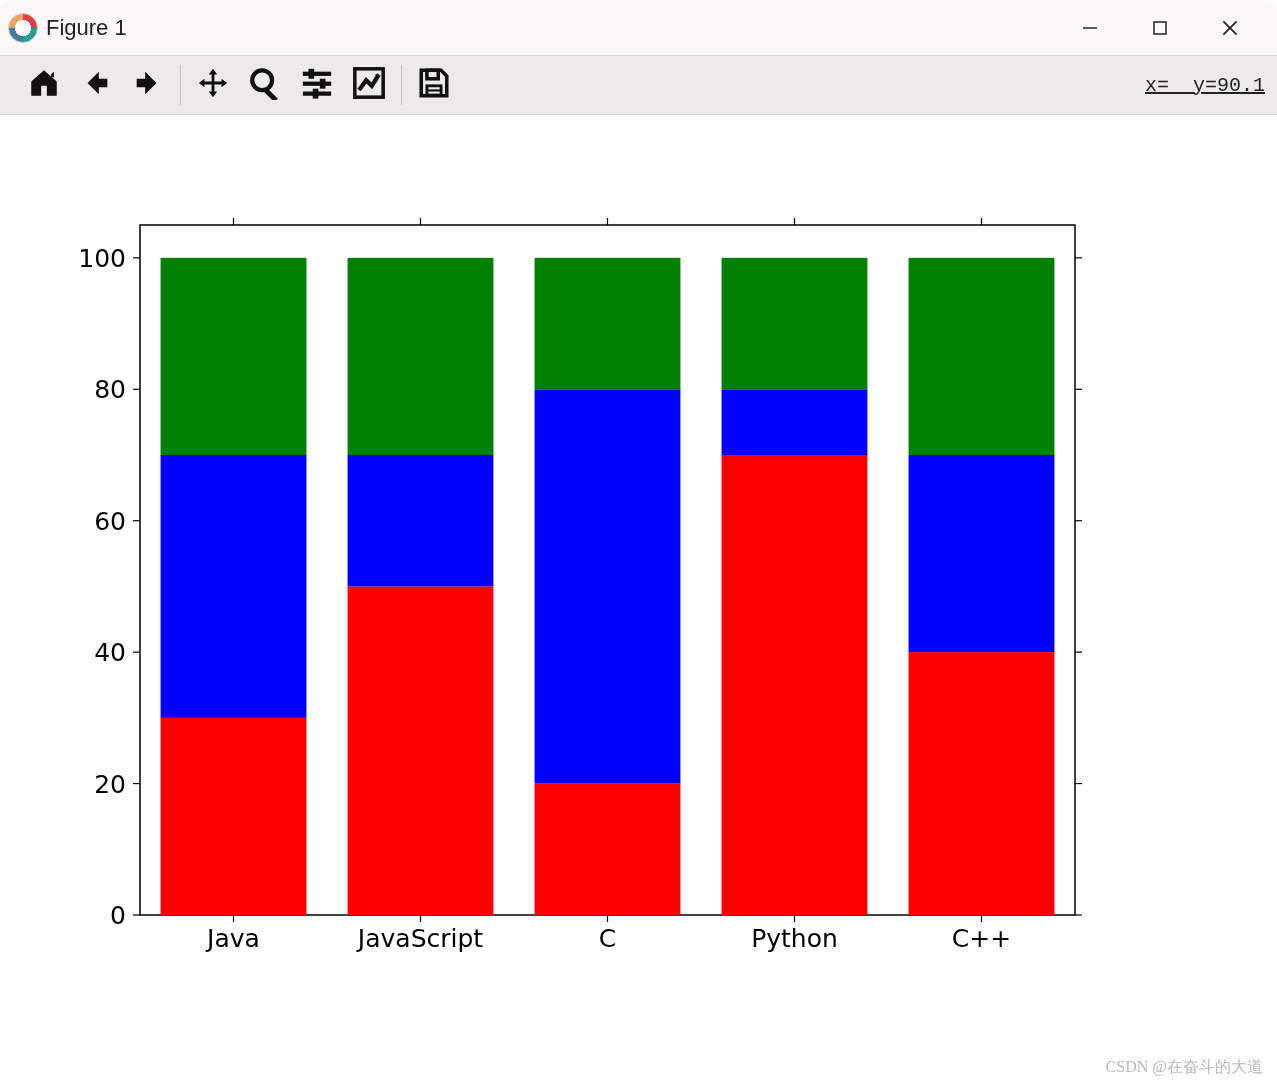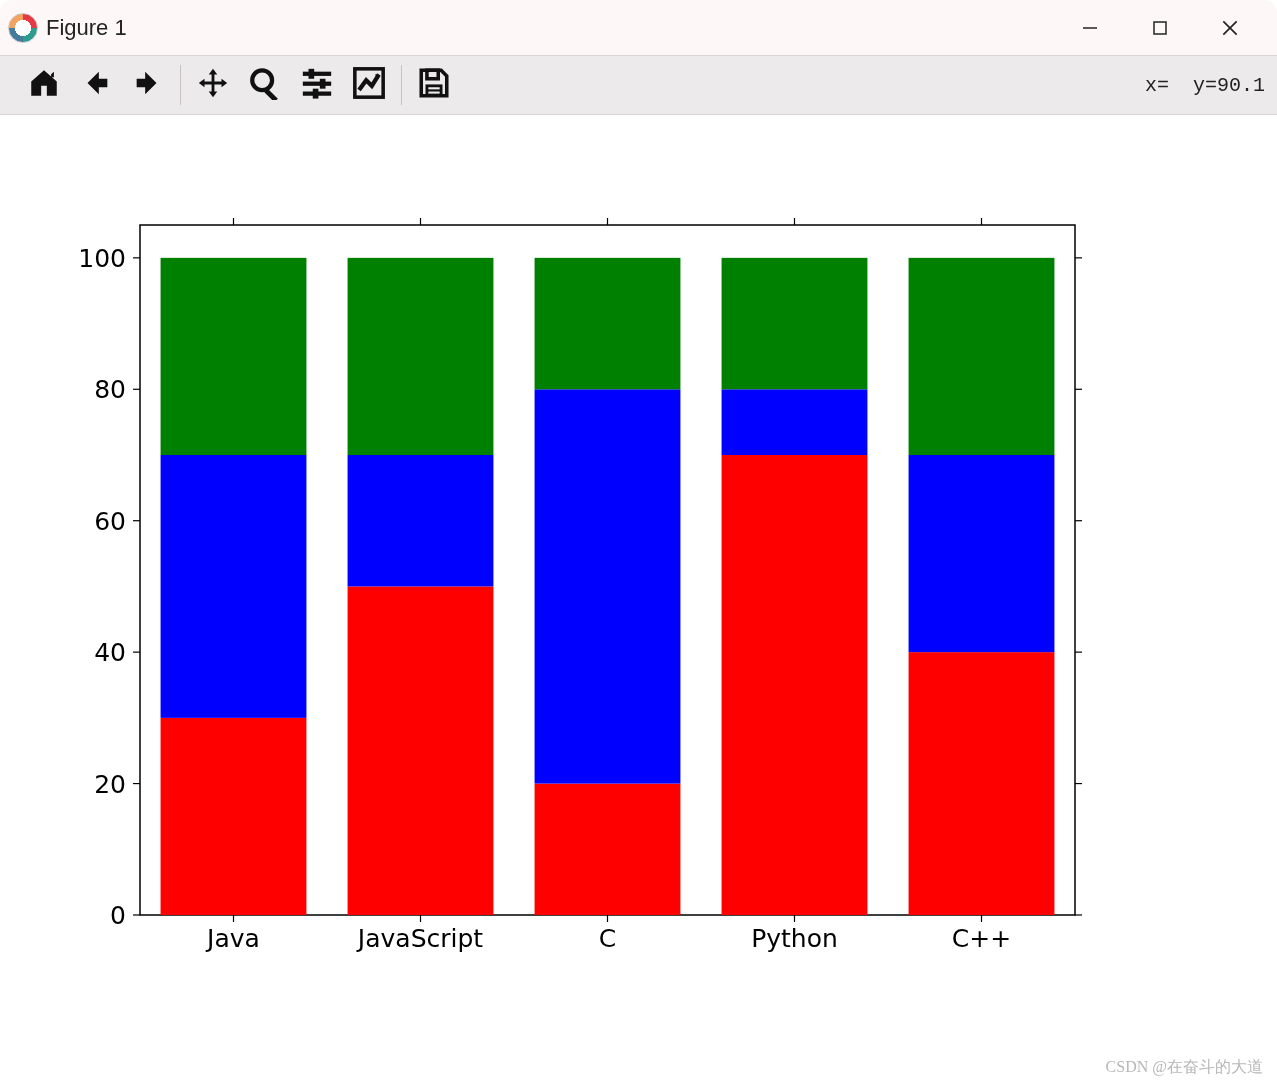--- a/index.html
+++ b/index.html
@@ -69,20 +69,21 @@
     background: #c7c2c2;
     margin: 0 6px;
   }
   .toolbar .spacer { flex: 1 1 auto; }
   .coords {
     font-family: "Consolas", "Courier New", monospace;
     font-size: 20px;
     color: #222;
     padding-right: 4px;
     white-space: pre;
+    text-decoration: underline;
   }
 
   
   .canvas-area {
     width: 100%;
     height: calc(100% - 113px);
     position: relative;
     background: #fff;
   }
   svg.chart {

